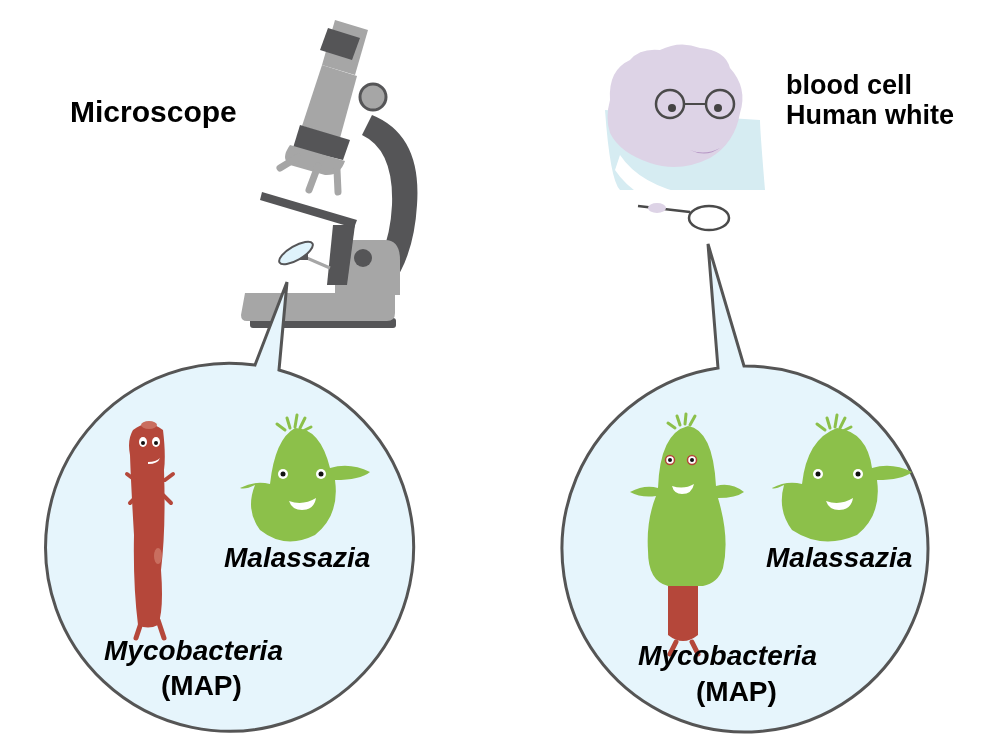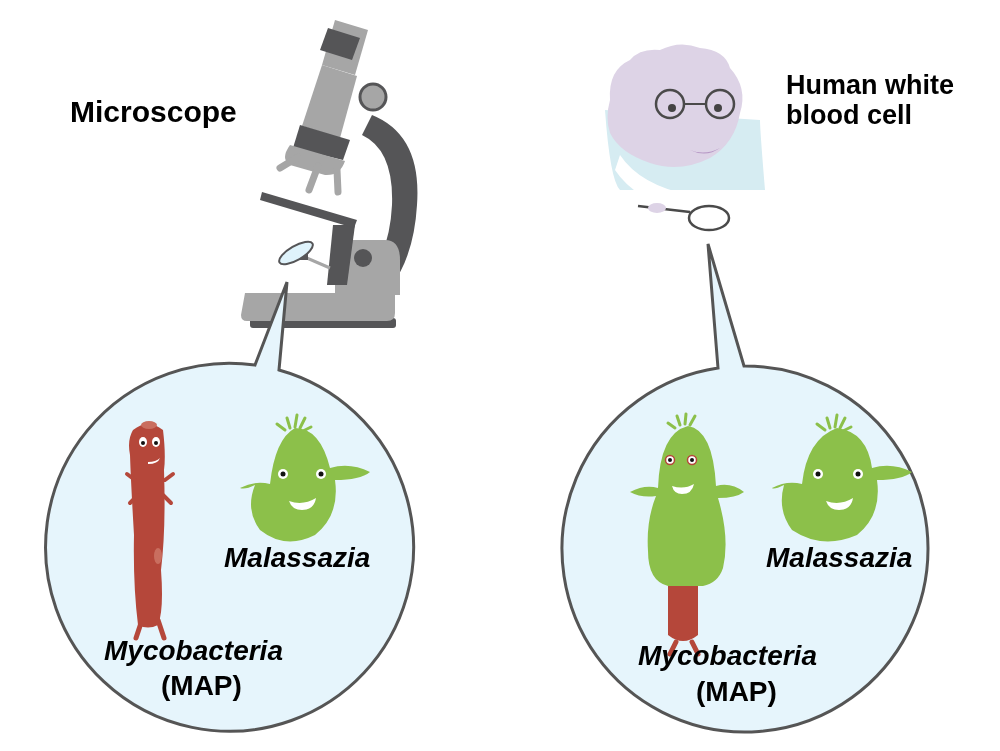--- a/index.html
+++ b/index.html
@@ -110,22 +110,22 @@
     <circle cx="818" cy="474" r="2.5" fill="#111"></circle>
     <circle cx="858" cy="474" r="5" fill="#fff"></circle>
     <circle cx="858" cy="474" r="2.5" fill="#111"></circle>
     <path d="M826 501 q14 5 27 -3 q-2 12 -14 12 q-10 0 -13 -9z" fill="#fff"></path>
   </g>
 </svg>
 
 <div class="lbl" style="left:70px;top:95px;font-size:30px;">Microscope</div>
 
 <div class="lbl" style="left:786px;top:70px;font-size:27px;">
+  <div>blood cell</div>
   <div>Human white</div>
-  <div>blood cell</div>
 </div>
 
 <div class="lbl it" style="left:224px;top:542px;font-size:28px;">Malassazia</div>
 <div class="lbl it" style="left:104px;top:635px;font-size:28px;">Mycobacteria</div>
 <div class="lbl" style="left:161px;top:670px;font-size:28px;">(MAP)</div>
 
 <div class="lbl it" style="left:766px;top:542px;font-size:28px;">Malassazia</div>
 <div class="lbl it" style="left:638px;top:640px;font-size:28px;">Mycobacteria</div>
 <div class="lbl" style="left:696px;top:676px;font-size:28px;">(MAP)</div>
 

